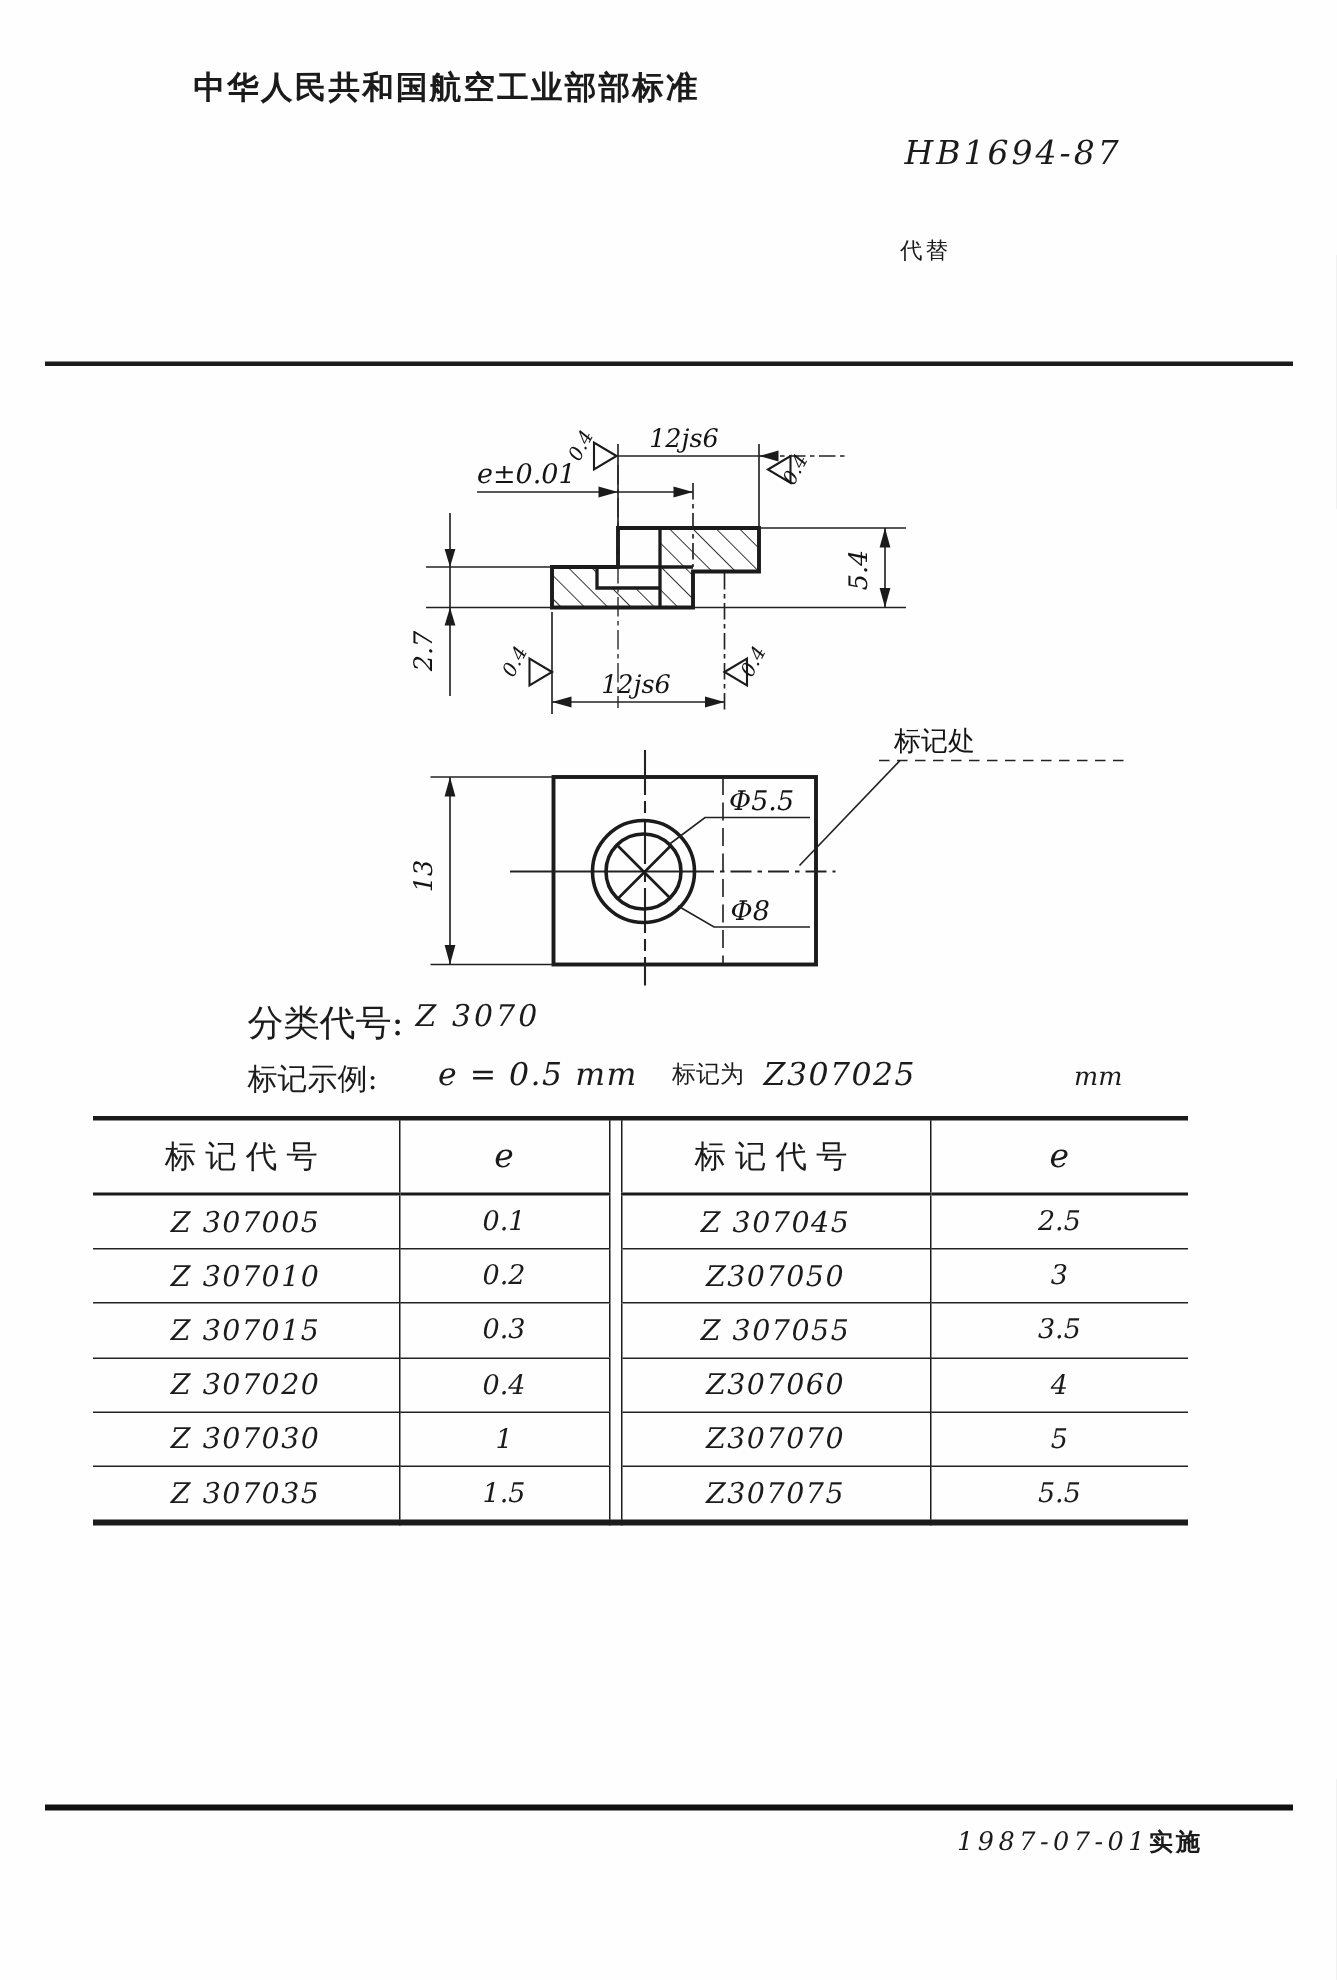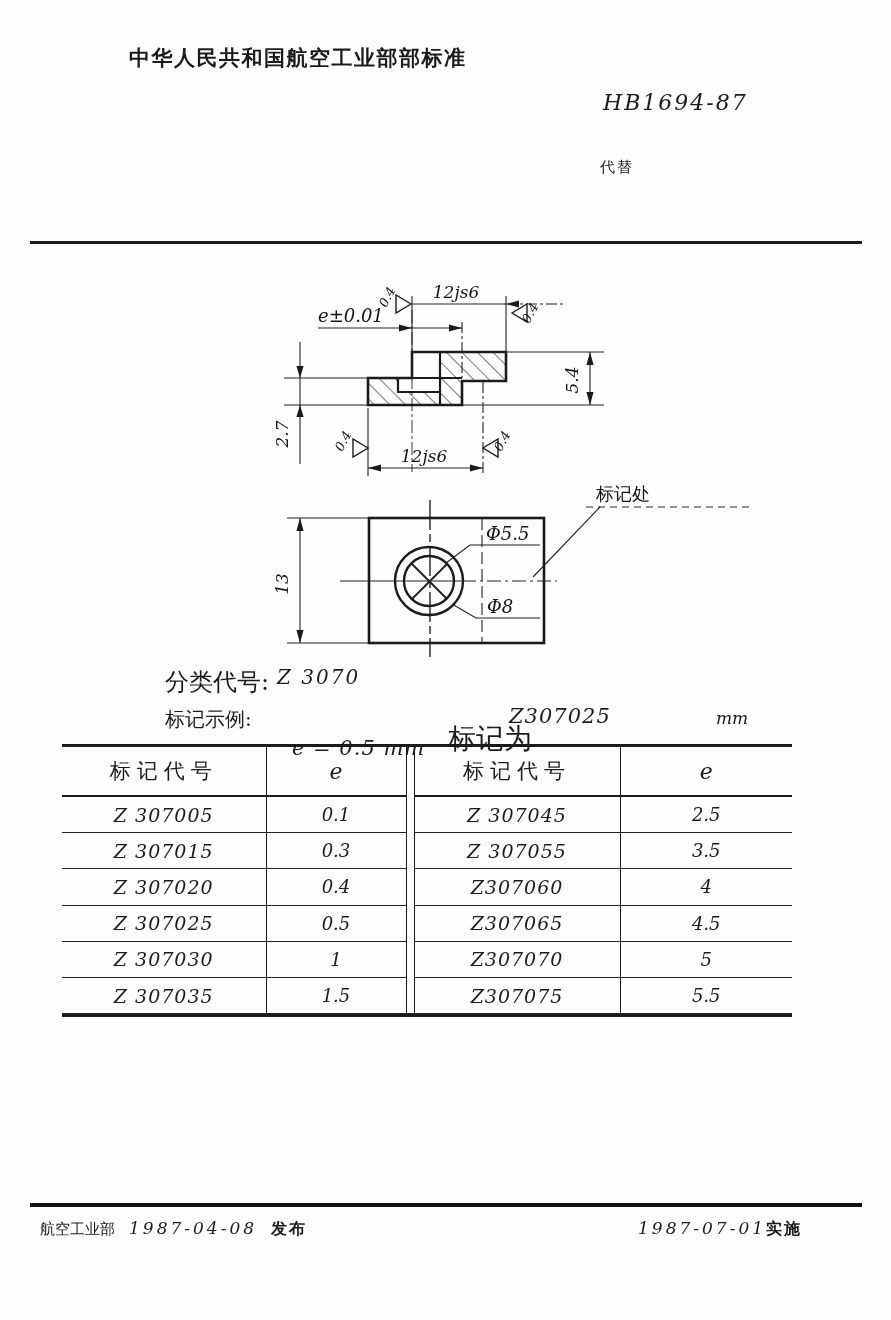--- a/index.html
+++ b/index.html
@@ -14,22 +14,22 @@
   .hw{font-family:"DejaVu Serif",serif;font-style:italic;}
   #org-title{left:129px;top:44px;font-size:21px;font-weight:bold;letter-spacing:1.5px;}
   #standard-no{left:603px;top:90px;font-size:22px;letter-spacing:2px;}
   #doc-title{left:207px;top:136px;font-size:31px;letter-spacing:20px;}
   #replace-label{left:600px;top:158px;font-size:15px;letter-spacing:2px;}
   #top-rule{left:30px;top:241px;width:832px;height:3px;background:#1b1b1b;}
   #drawing-svg{left:0;top:255px;}
   #class-label{left:165px;top:666px;font-size:24px;}
   #class-value{left:277px;top:665px;font-size:20px;letter-spacing:2px;}
   #mark-label{left:165px;top:706px;font-size:20px;}
-  #mark-formula{left:292px;top:704px;font-size:21px;letter-spacing:1px;margin-top:32px;}
-  #mark-as-label{left:448px;top:706px;font-size:28px;margin-top:14px;}
+  #mark-formula{left:292px;top:704px;font-size:21px;letter-spacing:1px;}
+  #mark-as-label{left:448px;top:706px;font-size:16px;}
   #mark-code{left:509px;top:704px;font-size:21px;letter-spacing:1px;}
   #unit-label{left:716px;top:708px;font-size:17px;}
   
   #size-table{
     position:absolute;left:62px;top:744px;width:730px;
     border-collapse:collapse;table-layout:fixed;
     border-top:3px solid #1b1b1b;border-bottom:4px solid #1b1b1b;
   }
   #size-table th{height:46px;font-weight:normal;border-bottom:2.4px solid #1b1b1b;}
   #size-table td{height:33.2px;border-bottom:1.6px solid #222;text-align:center;}
@@ -197,63 +197,58 @@
     </thead>
     <tbody>
         <tr>
           <td class="c-code b-r">Z 307005</td>
           <td class="c-e">0.1</td>
           <td class="gap"></td>
           <td class="c-code b-r">Z 307045</td>
           <td class="c-e">2.5</td>
         </tr>
         <tr>
+          <td class="c-code b-r">Z 307010</td>
+          <td class="c-e">0.2</td>
+          <td class="gap"></td>
+          <td class="c-code b-r">Z307050</td>
+          <td class="c-e">3</td>
+        </tr>
+        <tr>
           <td class="c-code b-r">Z 307015</td>
           <td class="c-e">0.3</td>
           <td class="gap"></td>
           <td class="c-code b-r">Z 307055</td>
           <td class="c-e">3.5</td>
         </tr>
         <tr>
           <td class="c-code b-r">Z 307020</td>
           <td class="c-e">0.4</td>
           <td class="gap"></td>
           <td class="c-code b-r">Z307060</td>
           <td class="c-e">4</td>
         </tr>
         <tr>
-          <td class="c-code b-r">Z 307025</td>
-          <td class="c-e">0.5</td>
-          <td class="gap"></td>
-          <td class="c-code b-r">Z307065</td>
-          <td class="c-e">4.5</td>
-        </tr>
-        <tr>
           <td class="c-code b-r">Z 307030</td>
           <td class="c-e">1</td>
           <td class="gap"></td>
           <td class="c-code b-r">Z307070</td>
           <td class="c-e">5</td>
         </tr>
         <tr>
           <td class="c-code b-r">Z 307035</td>
           <td class="c-e">1.5</td>
           <td class="gap"></td>
           <td class="c-code b-r">Z307075</td>
           <td class="c-e">5.5</td>
         </tr>
       </tbody>
   </table>
 
   <div id="footer-rule" class="abs"></div>
 
-  <div id="footer-left" class="abs">
-    <span class="footer-org cn-print">航空工业部</span>
-    <span class="footer-date hw">1987-04-08</span>
-    <span class="footer-verb cn-print">发布</span>
-  </div>
 
   <div id="footer-right" class="abs">
     <span class="footer-date hw">1987-07-01</span>
     <span class="footer-verb cn-print">实施</span>
   </div>
 
 </div>
 
 </body></html>

